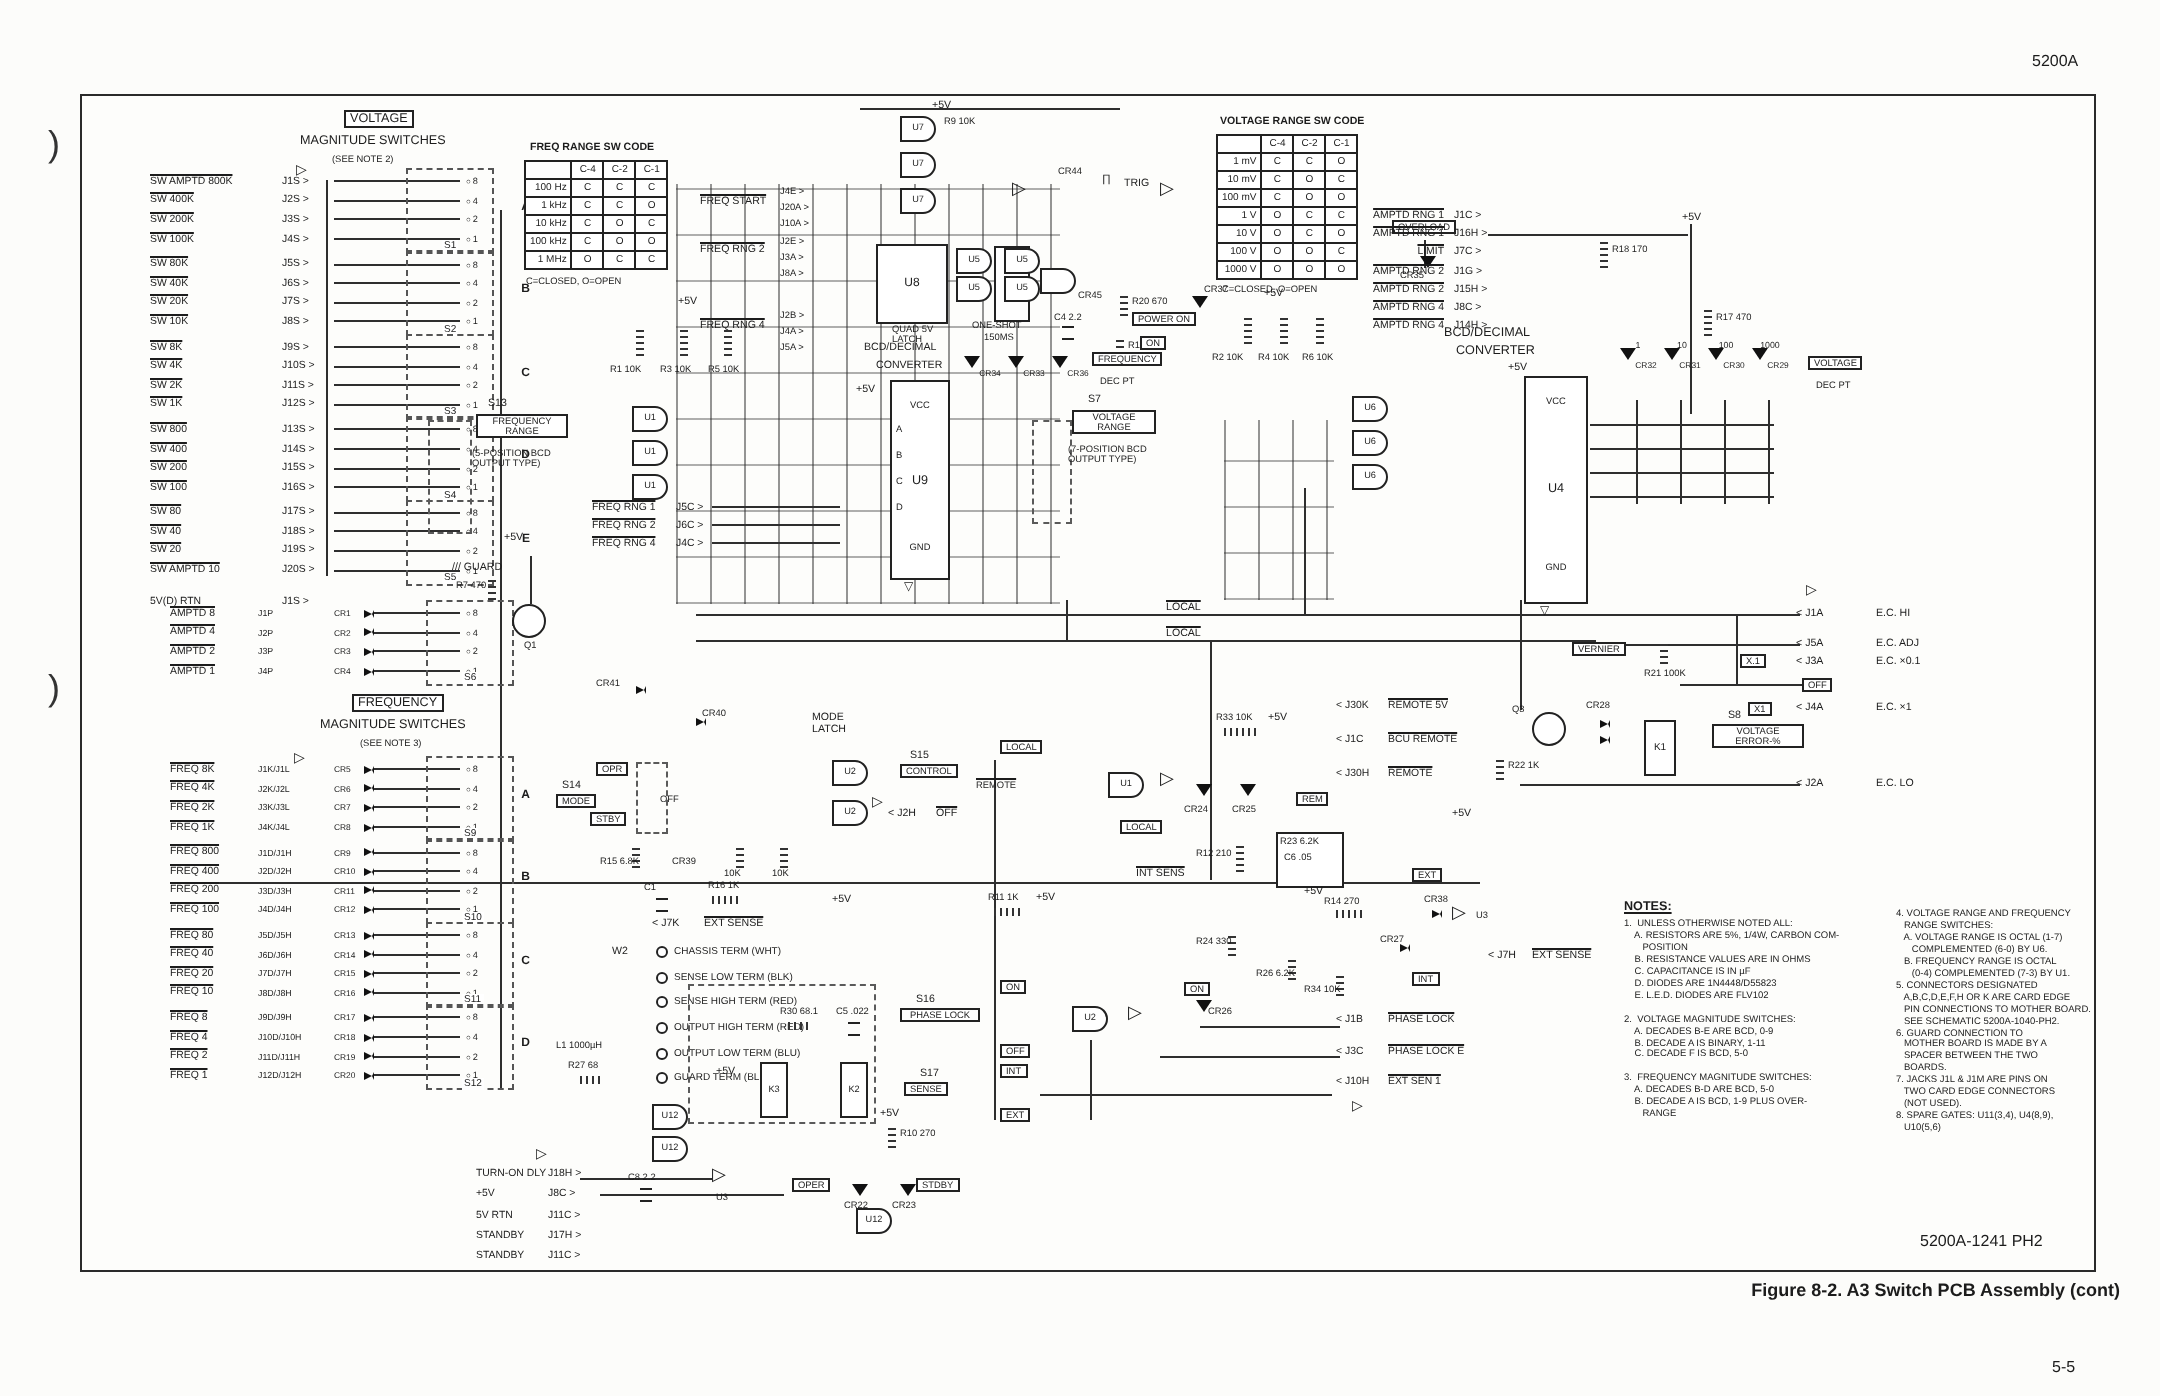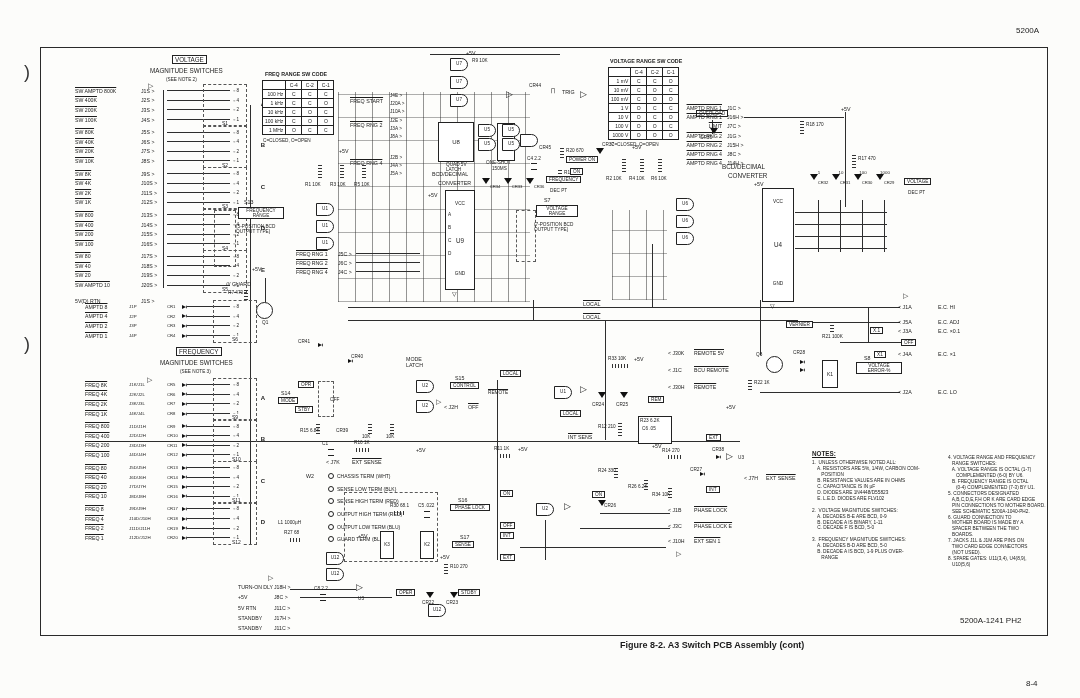--- a/index.html
+++ b/index.html
@@ -1073,15 +1073,15 @@
       <div class="nl">   SPACER BETWEEN THE TWO</div>
       <div class="nl">   BOARDS.</div>
       <div class="nl">7. JACKS J1L &amp; J1M ARE PINS ON</div>
       <div class="nl">   TWO CARD EDGE CONNECTORS</div>
       <div class="nl">   (NOT USED).</div>
       <div class="nl">8. SPARE GATES: U11(3,4), U4(8,9),</div>
       <div class="nl">   U10(5,6)</div>
     </div>
 
   <b class="ab t8" style="left:960px;top:616px">5200A-1241  PH2</b>
-  <b class="ab bold" style="left:620px;top:640px;width:440px;text-align:left;font-size:9px">Figure 8-2. A3 Switch PCB Assembly (cont)</b>
-  <b class="ab t8" style="left:1026px;top:679px">8-4</b>
+  <b class="ab bold" style="left:620px;top:640px;width:440px;text-align:right;font-size:9px">Figure 8-2. A3 Switch PCB Assembly (cont)</b>
+  <b class="ab t8" style="left:1026px;top:679px">5-5</b>
 </div>
 
 </body></html>

